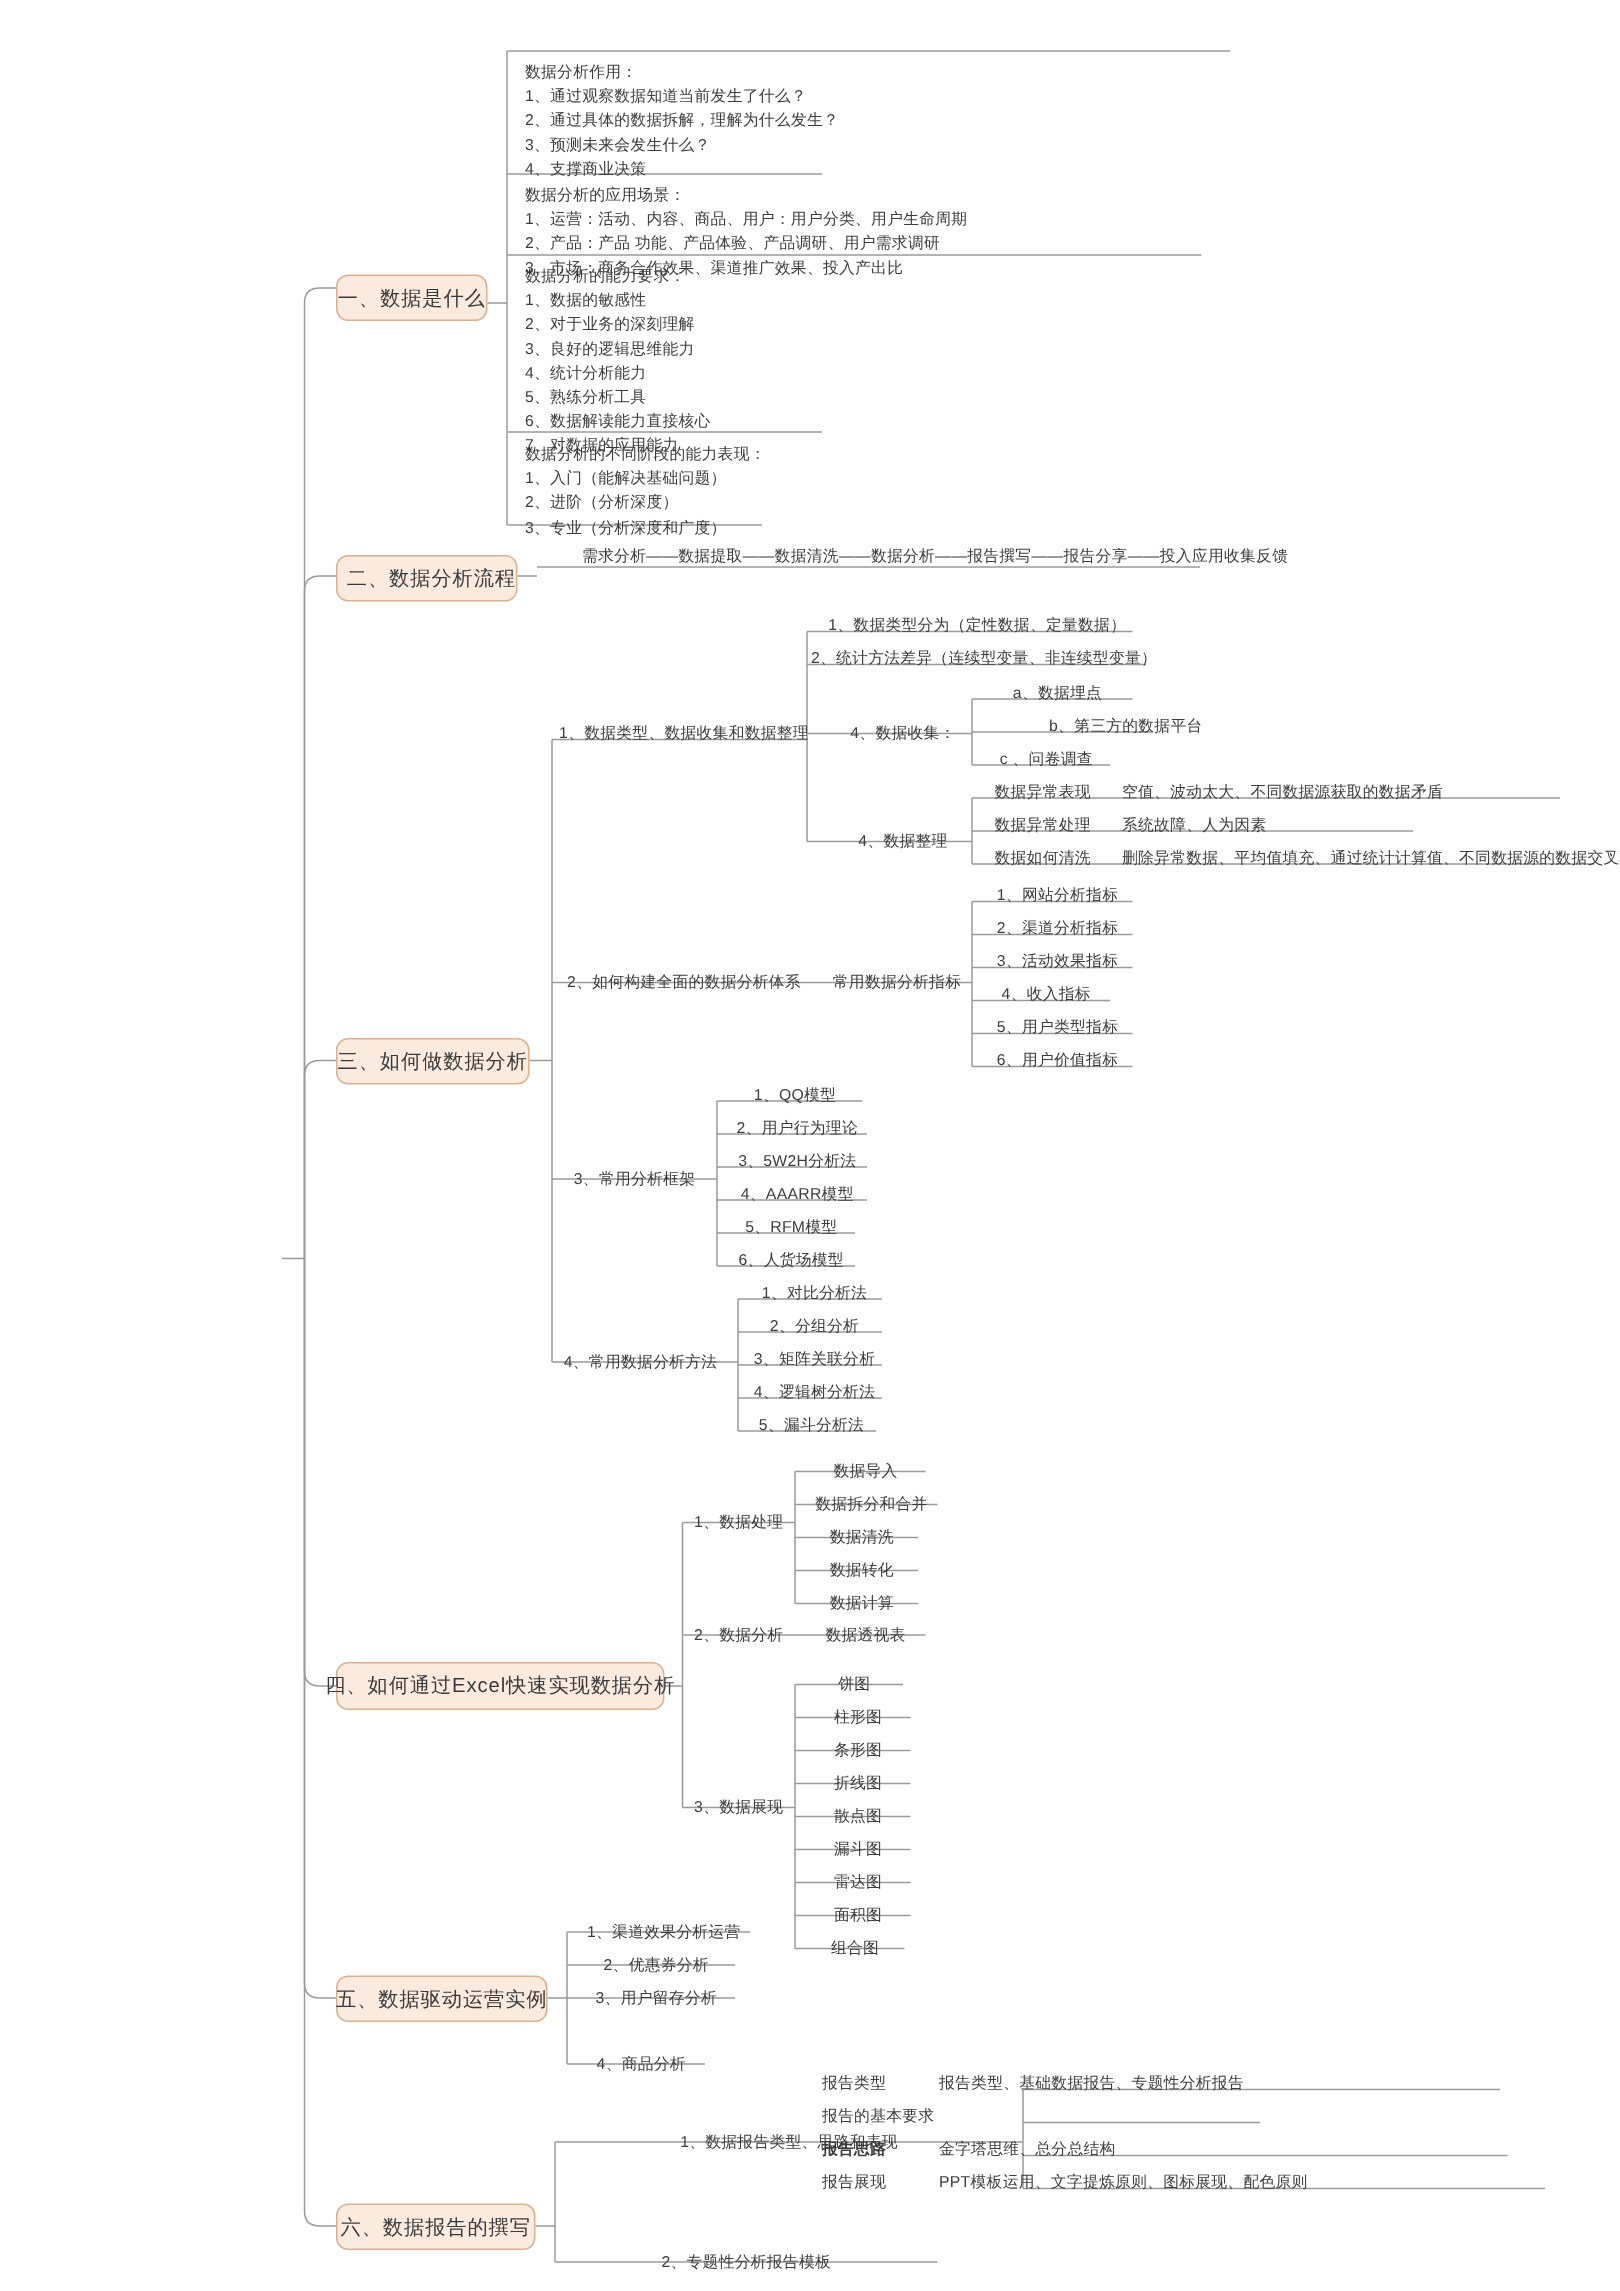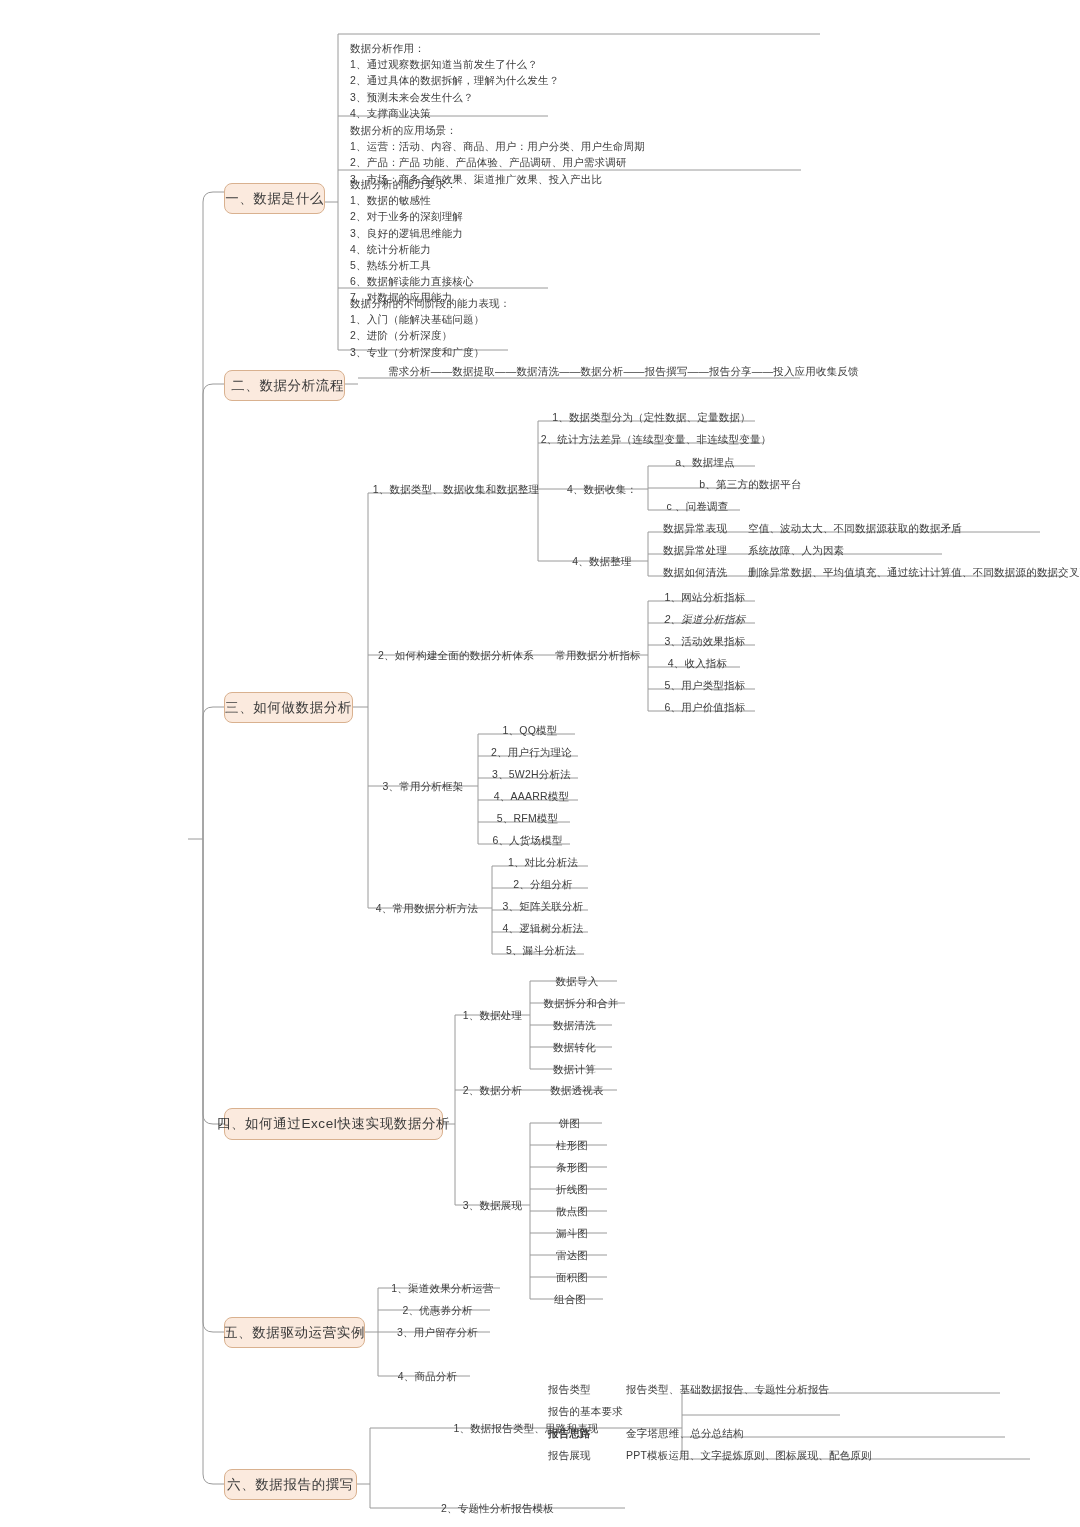--- a/index.html
+++ b/index.html
@@ -267,21 +267,21 @@
   <div class="node leaf left" style="left:663px; top:543px; width:120px; height:14px;">数据异常处理</div>
   <div class="node leaf left" style="left:748px; top:543px; width:250px; height:14px;">系统故障、人为因素</div>
 
   <div class="node leaf left" style="left:663px; top:565px; width:120px; height:14px;">数据如何清洗</div>
   <div class="node leaf left" style="left:748px; top:565px; width:330px; height:14px;">删除异常数据、平均值填充、通过统计计算值、不同数据源的数据交叉验证</div>
 
   <div class="node leaf center" style="left:374px; top:648px; width:164px; height:14px;">2、如何构建全面的数据分析体系</div>
   <div class="node leaf center" style="left:548px; top:648px; width:100px; height:14px;">常用数据分析指标</div>
 
   <div class="node leaf center" style="left:655px; top:590px; width:100px; height:14px;">1、网站分析指标</div>
-  <div class="node leaf center" style="left:655px; top:612px; width:100px; height:14px;font-style:italic;">2、渠道分析指标</div>
+  <div class="node leaf center" style="left:655px; top:612px; width:100px; height:14px;">2、渠道分析指标</div>
   <div class="node leaf center" style="left:655px; top:634px; width:100px; height:14px;">3、活动效果指标</div>
   <div class="node leaf center" style="left:655px; top:656px; width:85px; height:14px;">4、收入指标</div>
   <div class="node leaf center" style="left:655px; top:678px; width:100px; height:14px;">5、用户类型指标</div>
   <div class="node leaf center" style="left:655px; top:700px; width:100px; height:14px;">6、用户价值指标</div>
 
   <div class="node leaf center" style="left:368px; top:779px; width:110px; height:14px;">3、常用分析框架</div>
 
   <div class="node leaf center" style="left:485px; top:723px; width:90px; height:14px;">1、QQ模型</div>
   <div class="node leaf center" style="left:485px; top:745px; width:93px; height:14px;">2、用户行为理论</div>
   <div class="node leaf center" style="left:485px; top:767px; width:93px; height:14px;">3、5W2H分析法</div>

